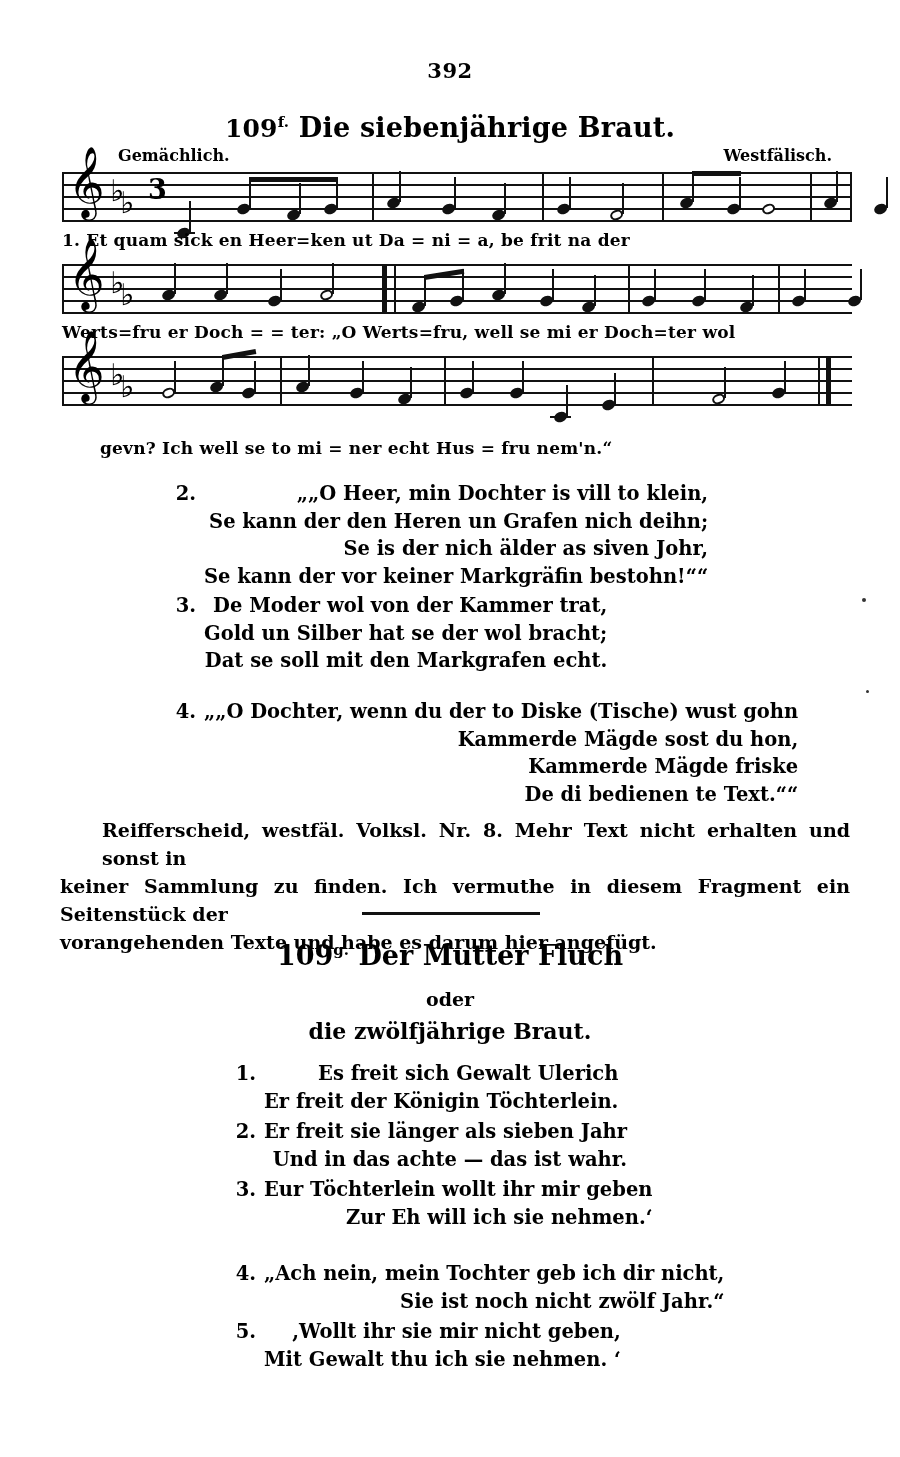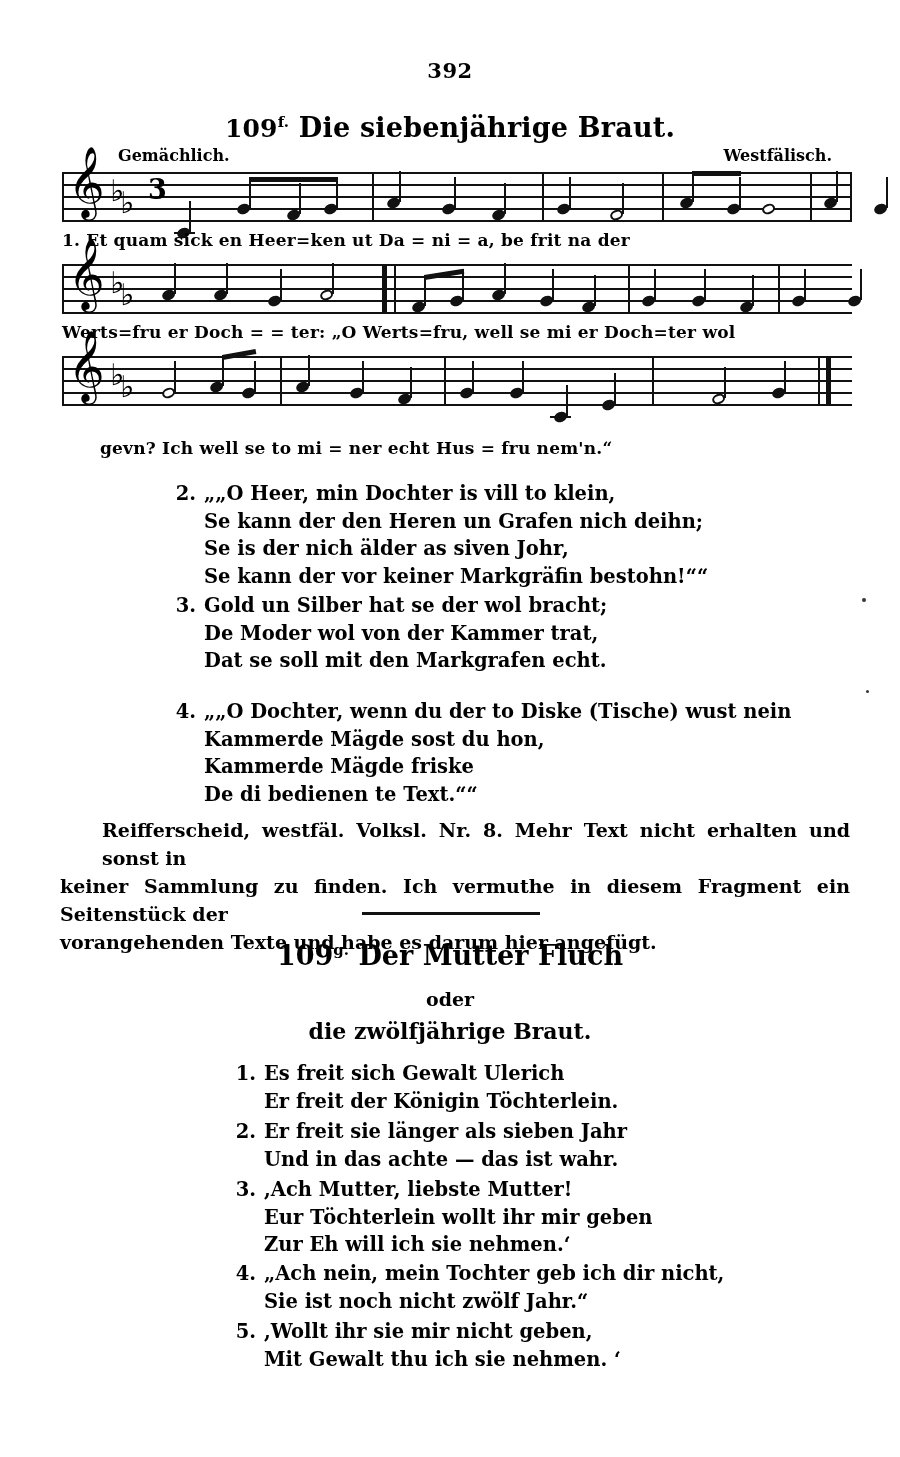--- a/index.html
+++ b/index.html
@@ -180,20 +180,21 @@
     font-weight: bold;
   }
   .verse .vnum {
     position: absolute;
     left: 0;
     width: 28px;
     text-align: right;
   }
   .verse .vtext {
     margin-left: 36px;
+    text-align: right;
   }
   .verse .vtext div {
     white-space: nowrap;
   }
 
   .note-paragraph {
     position: absolute;
     left: 60px;
     width: 790px;
     font-size: 19px;
@@ -429,30 +430,30 @@
       <div>„„O Heer, min Dochter is vill to klein,</div>
       <div>Se kann der den Heren un Grafen nich deihn;</div>
       <div>Se is der nich älder as siven Johr,</div>
       <div>Se kann der vor keiner Markgräfin bestohn!““</div>
     </div>
   </div>
 
   <div class="verse" style="top:592px; left:168px;">
     <span class="vnum">3.</span>
     <div class="vtext">
+      <div>De Moder wol von der Kammer trat,</div>
       <div>Gold un Silber hat se der wol bracht;</div>
-      <div>De Moder wol von der Kammer trat,</div>
       <div>Dat se soll mit den Markgrafen echt.</div>
     </div>
   </div>
 
   <div class="verse" style="top:698px; left:168px;">
     <span class="vnum">4.</span>
     <div class="vtext">
-      <div>„„O Dochter, wenn du der to Diske (Tische) wust nein</div>
+      <div>„„O Dochter, wenn du der to Diske (Tische) wust gohn</div>
       <div>Kammerde Mägde sost du hon,</div>
       <div>Kammerde Mägde friske</div>
       <div>De di bedienen te Text.““</div>
     </div>
   </div>
 
   <div class="note-paragraph" style="top:816px;">
     <div class="indent">Reifferscheid, westfäl. Volksl. Nr. 8.    Mehr Text nicht erhalten und sonst in</div>
     <div>keiner Sammlung zu finden.   Ich vermuthe in diesem Fragment ein Seitenstück der</div>
     <div>vorangehenden Texte und habe es darum hier angefügt.</div>
@@ -479,21 +480,20 @@
     <span class="vnum">2.</span>
     <div class="vtext">
       <div>Er freit sie länger als sieben Jahr</div>
       <div>Und in das achte — das ist wahr.</div>
     </div>
   </div>
 
   <div class="verse" style="top:1176px; left:228px;">
     <span class="vnum">3.</span>
     <div class="vtext">
-      <div>,Ach Mutter, liebste Mutter!</div>
       <div>Eur Töchterlein wollt ihr mir geben</div>
       <div>Zur Eh will ich sie nehmen.‘</div>
     </div>
   </div>
 
   <div class="verse" style="top:1260px; left:228px;">
     <span class="vnum">4.</span>
     <div class="vtext">
       <div>„Ach nein, mein Tochter geb ich dir nicht,</div>
       <div>Sie ist noch nicht zwölf Jahr.“</div>

